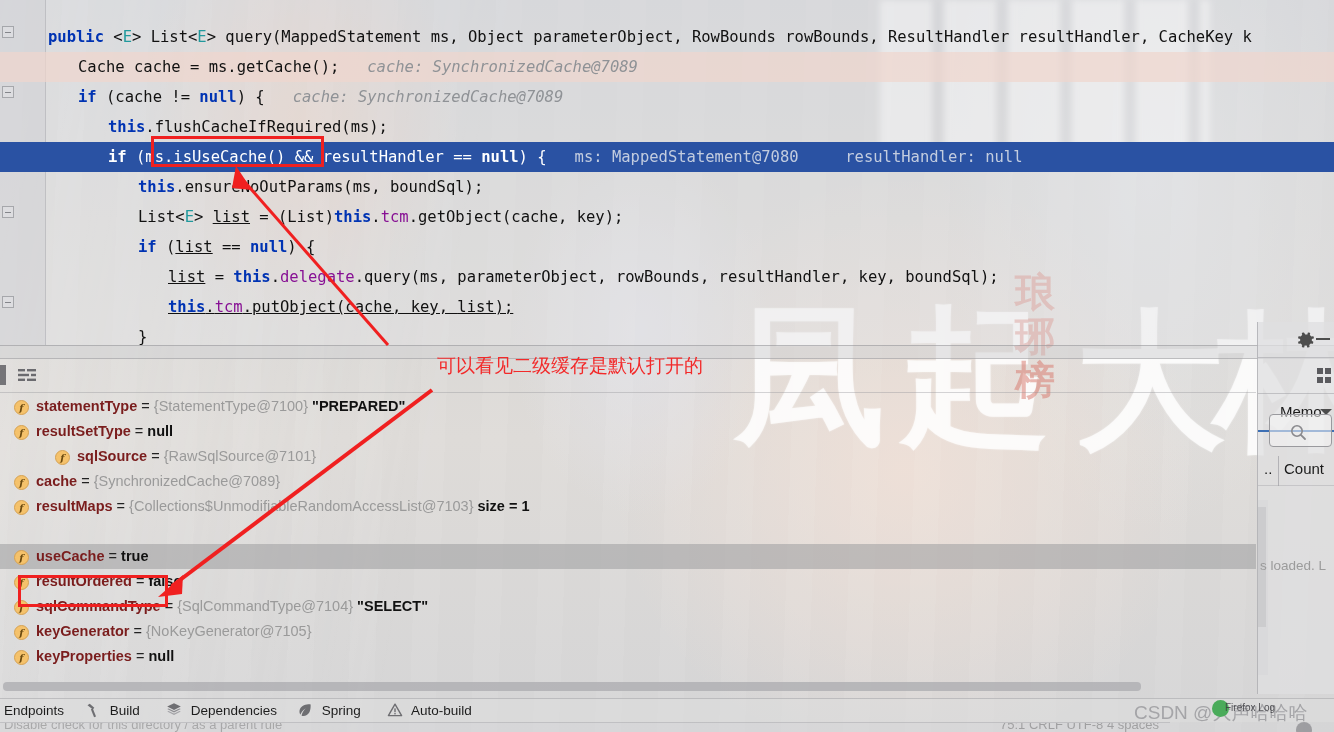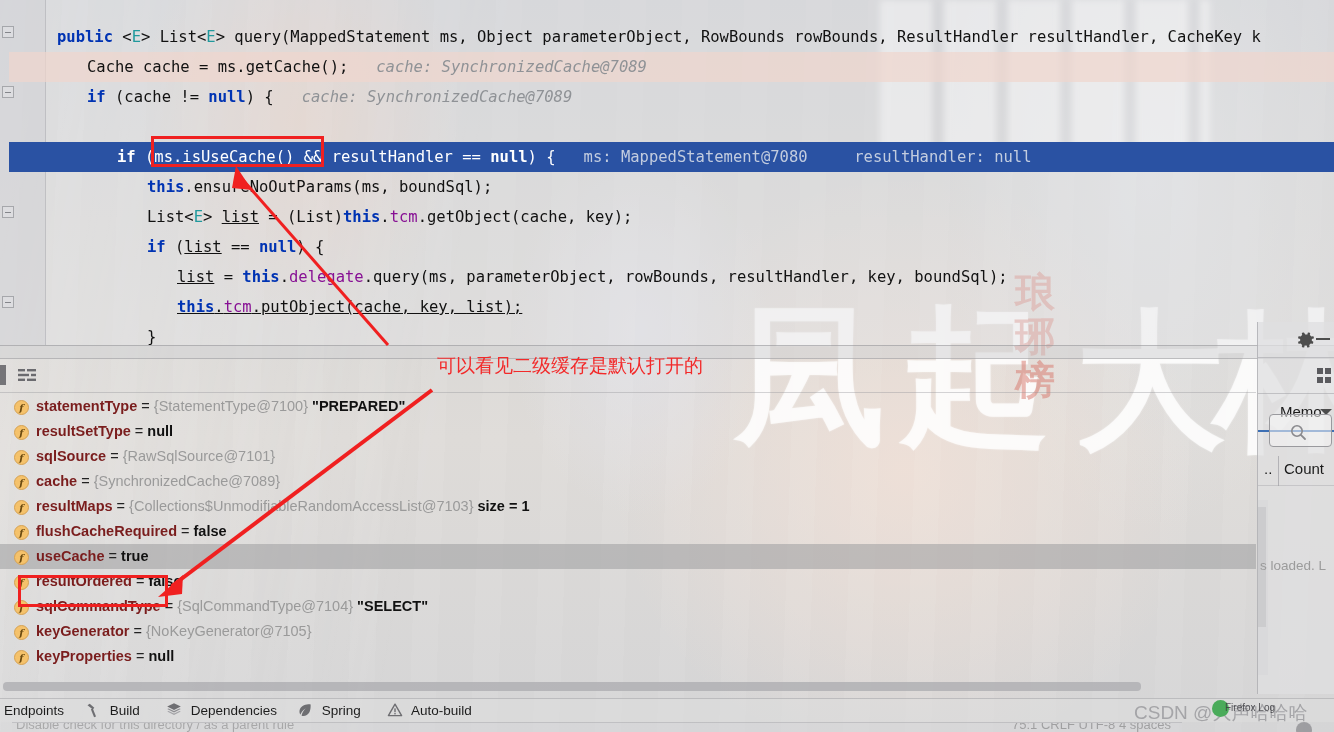--- a/index.html
+++ b/index.html
@@ -84,21 +84,21 @@
   .fold {
     position: absolute; left: 2px; width: 12px; height: 12px;
     border: 1px solid rgba(120,122,128,0.55);
     background: rgba(232,232,234,0.35);
   }
   .fold::before {
     content: ""; position: absolute; left: 2px; top: 5px;
     width: 6px; height: 1px; background: rgba(110,112,118,0.8);
   }
 
-  .code-layer { position: absolute; left: 9px; top: 0; width: 1154px; height: 345px; }
+  .code-layer { position: absolute; left: 0; top: 0; width: 1154px; height: 345px; }
   .code-line {
     position: absolute; left: 0; width: 1334px; height: 30px;
     white-space: pre;
     font-family: "DejaVu Sans Mono", "Liberation Mono", monospace;
     font-size: 15.5px;
     line-height: 30px;
     color: #111;
   }
   .code-line .txt { position: absolute; left: 48px; top: 0; }
 
@@ -250,21 +250,20 @@
     font-size: 13.5px; color: #1d1d1d;
     white-space: nowrap;
   }
   .sb-item .sb-ic { display: inline-block; width: 16px; height: 16px; vertical-align: -3px; margin-right: 5px; }
 
   .bottom-strip {
     position: absolute; left: 0; top: 722px; width: 1170px; height: 10px;
     overflow: hidden;
     background: rgba(216,216,218,0.5);
     border-top: 1px solid rgba(150,150,155,0.35);
-    margin-left: 12px;
   }
   .bottom-cut {
     position: absolute; left: 4px; top: -6px;
     font-size: 13px; color: #3a3a3a;
     white-space: nowrap;
     opacity: .30;
   }
   .bottom-cut-r {
     position: absolute; left: 1000px; top: -6px;
     font-size: 13px; color: #3a3a3a;
@@ -330,20 +329,21 @@
       <div class="fold" style="top:26px"></div>
       <div class="fold" style="top:86px"></div>
       <div class="fold" style="top:206px"></div>
       <div class="fold" style="top:296px"></div>
     </div>
 
     <div class="code-layer" id="code-layer">
         <div class="code-line" style="top: 22px;"><span class="txt" style="left: 48px;"><span class="kw">public</span><span> </span><span>&lt;</span><span class="gen">E</span><span>&gt; List&lt;</span><span class="gen">E</span><span>&gt; query(MappedStatement ms, Object parameterObject, RowBounds rowBounds, ResultHandler resultHandler, CacheKey k</span></span></div>
         <div class="code-line ln-highlight-pink" style="top: 52px;"><span class="txt" style="left: 78px;"><span>Cache cache = ms.getCache();</span><span class="hint">   cache: SynchronizedCache@7089</span></span></div>
         <div class="code-line" style="top: 82px;"><span class="txt" style="left: 78px;"><span class="kw">if</span><span> (cache != </span><span class="kw">null</span><span>) {</span><span class="hint">   cache: SynchronizedCache@7089</span></span></div>
+        <div class="code-line" style="top: 112px;"><span class="txt" style="left: 108px;"><span class="kw">this</span><span>.flushCacheIfRequired(ms);</span></span></div>
         <div class="code-line ln-highlight-blue" style="top: 142px;"><span class="txt" style="left: 108px;"><span class="kw-w">if</span><span> (ms.isUseCache() &amp;&amp; resultHandler == </span><span class="kw-w">null</span><span>) {</span><span class="hint-w">   ms: MappedStatement@7080     resultHandler: null</span></span></div>
         <div class="code-line" style="top: 172px;"><span class="txt" style="left: 138px;"><span class="kw">this</span><span>.ensureNoOutParams(ms, boundSql);</span></span></div>
         <div class="code-line" style="top: 202px;"><span class="txt" style="left: 138px;"><span>List&lt;</span><span class="gen">E</span><span>&gt; </span><span class="und">list</span><span> = (List)</span><span class="kw">this</span><span>.</span><span class="fld">tcm</span><span>.getObject(cache, key);</span></span></div>
         <div class="code-line" style="top: 232px;"><span class="txt" style="left: 138px;"><span class="kw">if</span><span> (</span><span class="und">list</span><span> == </span><span class="kw">null</span><span>) {</span></span></div>
         <div class="code-line" style="top: 262px; padding-left: 32px;"><span class="txt" style="left: 168px;"><span class="und">list</span><span> = </span><span class="kw">this</span><span>.</span><span class="fld">delegate</span><span>.query(ms, parameterObject, rowBounds, resultHandler, key, boundSql);</span></span></div>
         <div class="code-line" style="top: 292px;"><span class="txt" style="left: 168px; text-decoration: underline;"><span class="kw">this</span><span>.</span><span class="fld">tcm</span><span>.putObject(cache, key, </span><span class="und">list</span><span>);</span></span></div>
         <div class="code-line" style="top: 322px;"><span class="txt" style="left: 138px;"><span>}</span></span></div>
       </div>
 
     <div class="caret-box" style="left:151px; top:136px; width:173px; height:31px;"></div>
@@ -358,24 +358,23 @@
       <rect x="0" y="5.8" width="11" height="2.4" fill="#6b6b6f"></rect>
       <rect x="13" y="5.8" width="5" height="2.4" fill="#6b6b6f"></rect>
       <rect x="0" y="10.6" width="7" height="2.4" fill="#6b6b6f"></rect>
       <rect x="9" y="10.6" width="9" height="2.4" fill="#6b6b6f"></rect>
     </svg>
   </div>
 
   <div class="vars" id="vars-panel">
       <div class="var-row" style="top: 0px;"><span class="f-icon">f</span><span class="v-name">statementType</span><span class="v-eq"> = </span><span class="v-ref">{StatementType@7100}</span><span class="v-str"> "PREPARED"</span></div>
       <div class="var-row" style="top: 25px;"><span class="f-icon">f</span><span class="v-name">resultSetType</span><span class="v-eq"> = </span><span class="v-lit">null</span></div>
-      <div class="var-row" style="top: 50px;"><span class="f-icon">f</span><span class="v-name">sqlSource</span><span class="v-eq"> = </span><span class="v-ref">{RawSqlSource@7101}</span></div>
+      <div class="var-row" style="top: 50px; margin-left: 41px;"><span class="f-icon">f</span><span class="v-name">sqlSource</span><span class="v-eq"> = </span><span class="v-ref">{RawSqlSource@7101}</span></div>
       <div class="var-row" style="top: 75px;"><span class="f-icon">f</span><span class="v-name">cache</span><span class="v-eq"> = </span><span class="v-ref">{SynchronizedCache@7089}</span></div>
       <div class="var-row" style="top: 100px;"><span class="f-icon">f</span><span class="v-name">resultMaps</span><span class="v-eq"> = </span><span class="v-ref">{Collections$UnmodifiableRandomAccessList@7103}</span><span class="v-size"> size = 1</span></div>
-      <div class="var-row" style="top: 125px;"><span class="f-icon">f</span><span class="v-name">flushCacheRequired</span><span class="v-eq"> = </span><span class="v-lit">false</span></div>
       <div class="var-row selected" style="top: 150px;"><span class="f-icon">f</span><span class="v-name">useCache</span><span class="v-eq"> = </span><span class="v-lit">true</span></div>
       <div class="var-row" style="top: 175px;"><span class="f-icon">f</span><span class="v-name">resultOrdered</span><span class="v-eq"> = </span><span class="v-lit">false</span></div>
       <div class="var-row" style="top: 200px;"><span class="f-icon">f</span><span class="v-name">sqlCommandType</span><span class="v-eq"> = </span><span class="v-ref">{SqlCommandType@7104}</span><span class="v-str"> "SELECT"</span></div>
       <div class="var-row" style="top: 225px;"><span class="f-icon">f</span><span class="v-name">keyGenerator</span><span class="v-eq"> = </span><span class="v-ref">{NoKeyGenerator@7105}</span></div>
       <div class="var-row" style="top: 250px;"><span class="f-icon">f</span><span class="v-name">keyProperties</span><span class="v-eq"> = </span><span class="v-lit">null</span></div>
     </div>
 
   <div class="h-scroll"></div>
   <div class="v-scroll-track"></div>
 

